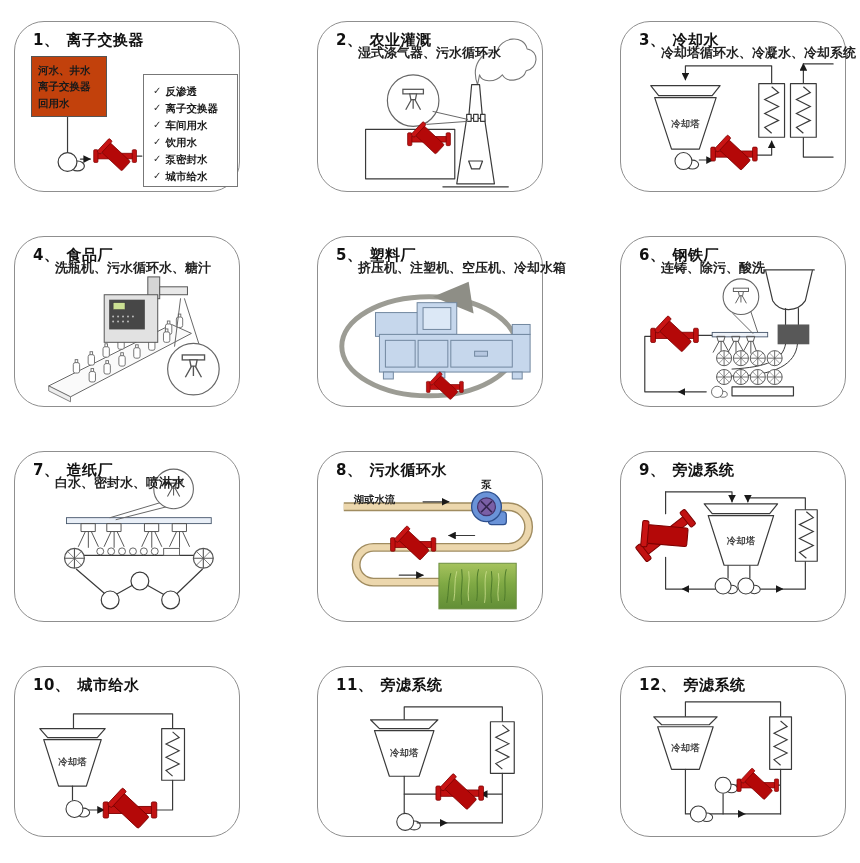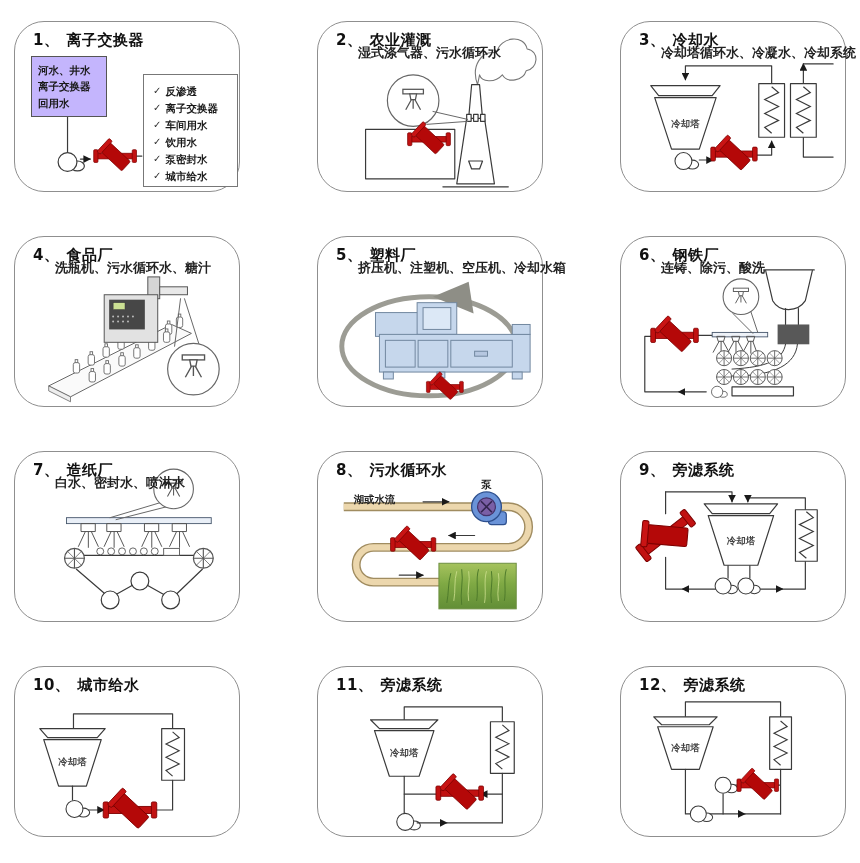--- a/index.html
+++ b/index.html
@@ -11,21 +11,21 @@
   .panel{position:relative;border:1.4px solid #8f8f8f;border-radius:30px;background:#fff}
   .art{position:absolute;inset:0;width:100%;height:100%}
   .hd{position:absolute;top:9px;left:18px;margin:0;font-size:15px;font-weight:bold;
       letter-spacing:.5px;display:flex;gap:7px;z-index:2;color:#111}
   .sub{position:absolute;top:22px;left:40px;font-size:13px;font-weight:bold;z-index:2;color:#222;white-space:nowrap}
   .ln{fill:none;stroke:#3a3a3a;stroke-width:1.2;stroke-linejoin:round;stroke-linecap:round}
   .wh{fill:#fff;stroke:#3a3a3a;stroke-width:1.2;stroke-linejoin:round}
   .twr{font-size:9.5px;fill:#444;font-weight:bold}
   .lbl{font-size:10.5px;fill:#222;font-weight:bold}
   .srcbox{position:absolute;left:16px;top:34px;width:76px;border:1px solid #555;
-          padding:5px 6px;font-size:10.5px;font-weight:bold;line-height:1.55;z-index:2;background:#c4b5fd}
+          padding:5px 6px;font-size:10.5px;font-weight:bold;line-height:1.55;z-index:2;background:#c2410c}
   .chkbox{position:absolute;left:128px;top:52px;width:95px;height:113px;border:1px solid #777;
           padding:8px 0 0 9px;font-size:10.5px;font-weight:bold;z-index:2;background:#fff}
   .chk-row{display:flex;gap:4px;line-height:1.62;white-space:nowrap}
   .tick{color:#333;font-size:10px}
 </style>
 </head>
 <body>
 
 <svg width="0" height="0" style="position:absolute" aria-hidden="true">
 <defs>

